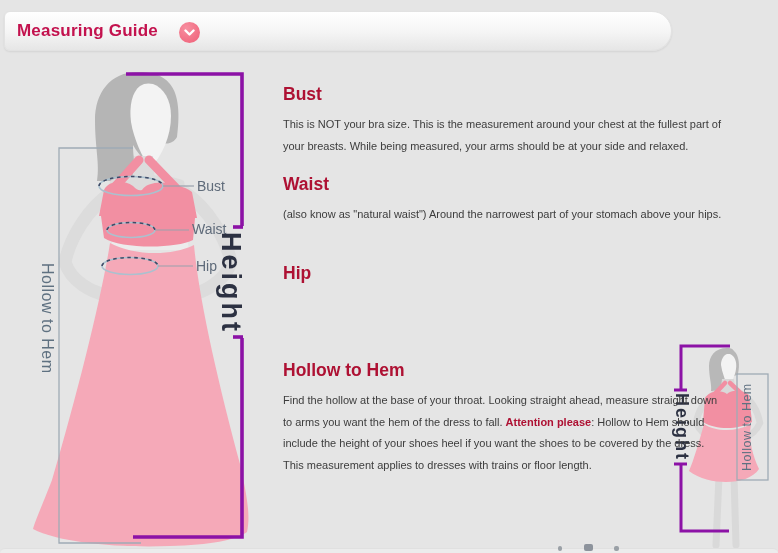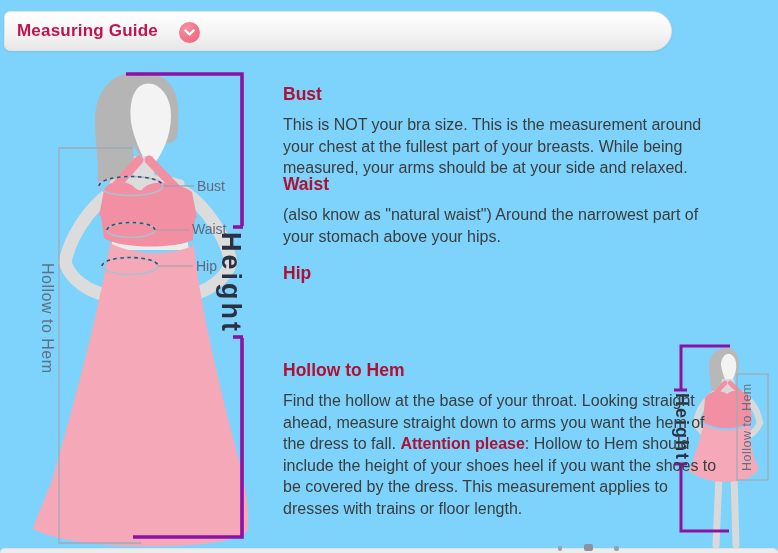--- a/index.html
+++ b/index.html
@@ -1,20 +1,20 @@
 <!DOCTYPE html>
 <html><head>
 <meta charset="utf-8">
 <style>
   * { margin:0; padding:0; box-sizing:border-box; }
   html,body { background:#ffffff; }
   body { font-family:"Liberation Sans", sans-serif; }
   .page {
     position:relative; width:778px; height:553px;
-    background:#7dd3fc; overflow:hidden;
+    background:#e5e5e5; overflow:hidden;
   }
 
   
   .header-bar {
     position:absolute; left:4px; top:11px; width:668px; height:40px;
     border-radius:6px 20px 20px 6px;
     background:linear-gradient(#ffffff 0%, #f4f4f4 55%, #e6e6e6 100%);
     border:1px solid #e2e2e2;
     box-shadow:0 1px 2px rgba(0,0,0,0.08);
     display:flex; align-items:center;
@@ -58,21 +58,21 @@
   }
   .hollow-label-small {
     left:740px; top:377px; height:100px; width:26px;
     font-size:12.5px; color:#5f7181; letter-spacing:0.5px;
     transform:rotate(180deg);
   }
 
   
   .section { position:absolute; left:283px; width:444px; }
   .section h3 { font-size:17.5px; font-weight:bold; color:#ae1133; }
-  .section p  { margin-top:9px; font-size:16px; line-height:21.6px; color:#3c3c3c; }
+  .section p  { margin-top:9px; font-size:11px; line-height:21.6px; color:#3c3c3c; }
   .attention  { font-weight:bold; color:#ae1133; }
   .sec-bust   { top:84px; }
   .sec-waist  { top:174px; }
   .sec-hip    { top:263px; }
   .sec-hollow { top:360px; }
 
   
   .bottom-sliver {
     position:absolute; left:0; top:548px; width:778px; height:5px;
     background:#ececec; border-radius:8px 8px 0 0; border-top:1px solid #e0e0e0;

